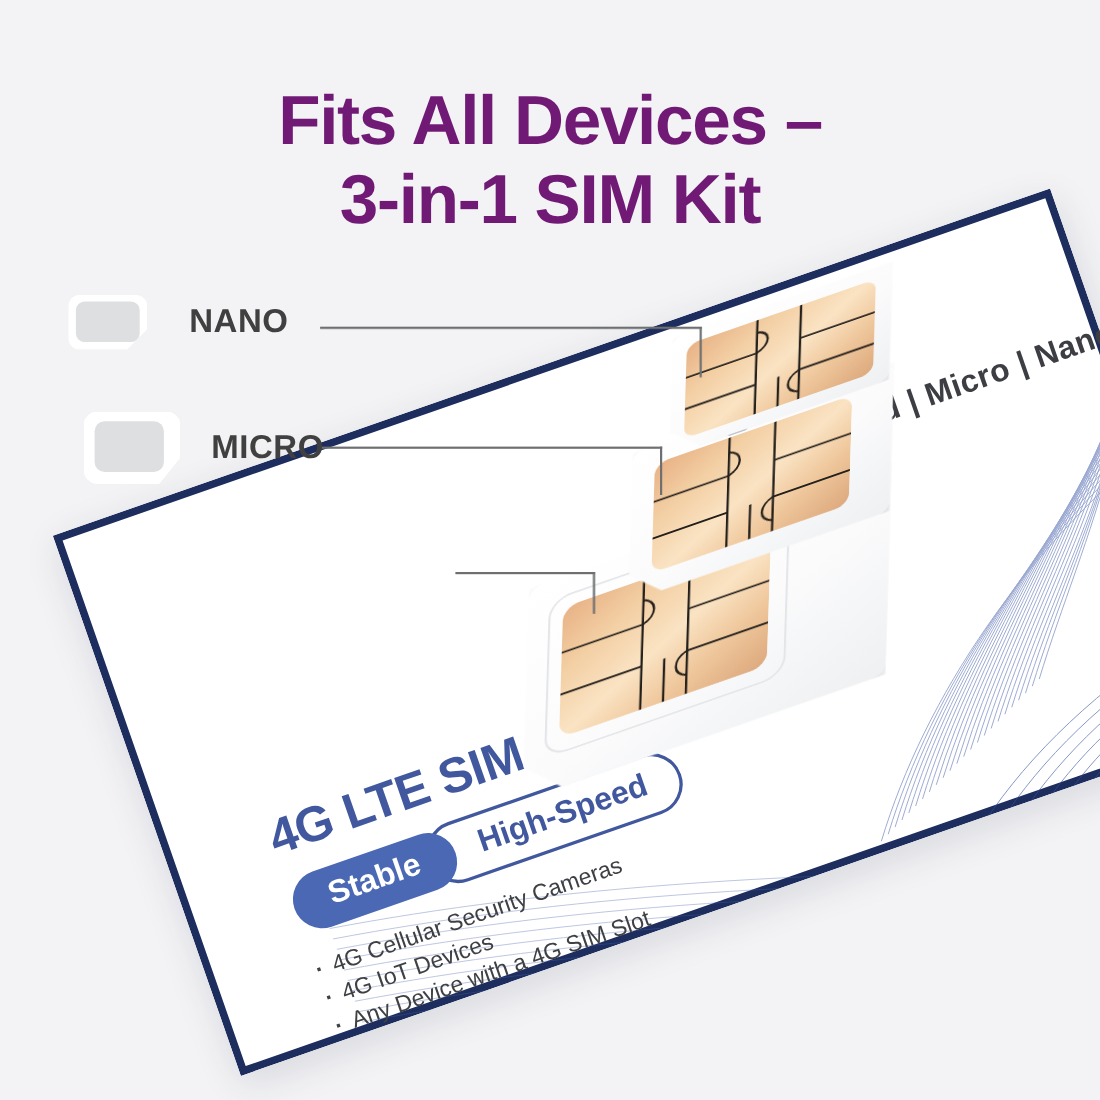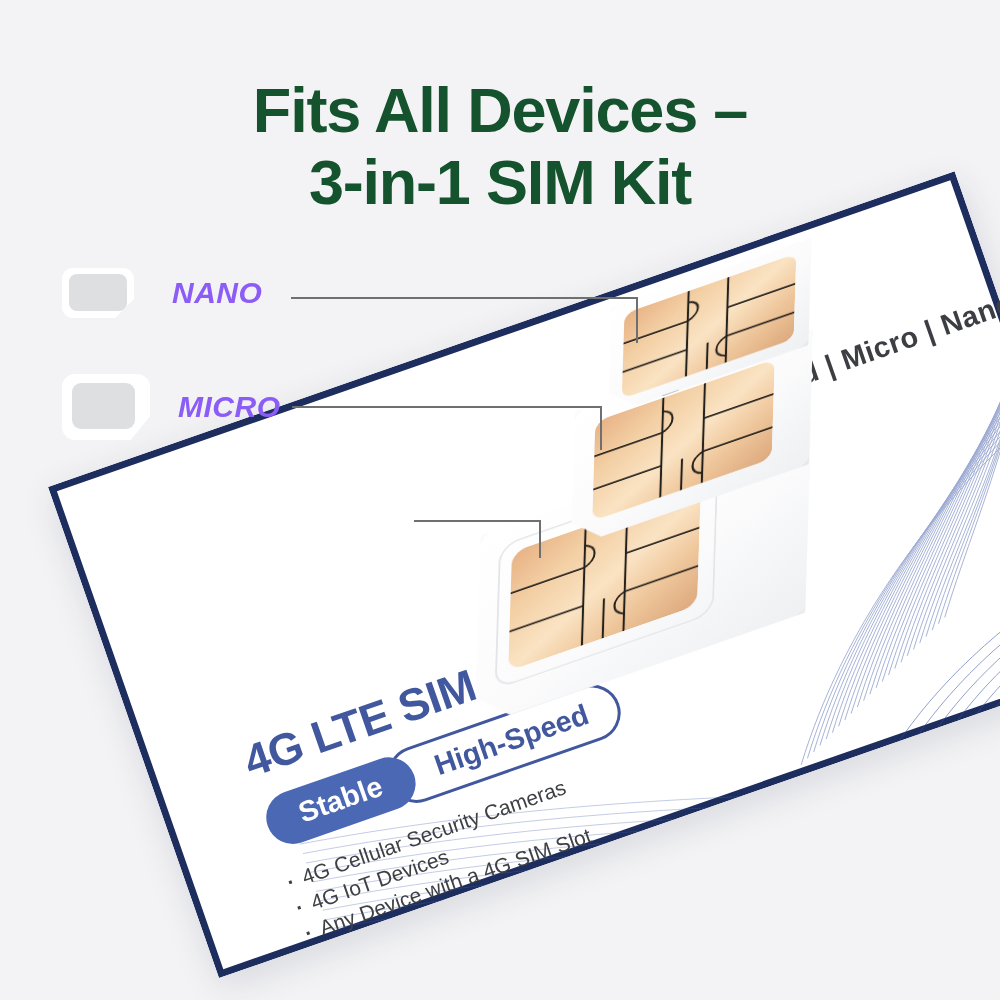--- a/index.html
+++ b/index.html
@@ -22,32 +22,32 @@
     position: absolute;
     top: 74px;
     left: 0;
     width: 1000px;
     text-align: center;
     font-family: "Liberation Sans", sans-serif;
     font-weight: bold;
     font-size: 63px;
     line-height: 72px;
     letter-spacing: -1.2px;
-    color: #14532d;
+    color: #701a75;
     white-space: pre-line;
   }
 
   
   .legend-row {
     position: absolute;
     display: flex;
     align-items: center;
   }
   #legend-nano     { left: 62px; top: 268px; }
-  #legend-micro    { left: 62px; top: 374px; }
+  #legend-micro    { left: 76px; top: 374px; }
   #legend-standard { left: 62px; top: 482px; }
 
   .sim-icon {
     position: relative;
     background: #ffffff;
     flex: none;
   }
   .sim-icon .inner {
     position: absolute;
     background: #dedfe1;
@@ -73,25 +73,24 @@
   
   #icon-standard {
     width: 108px; height: 84px;
     border-radius: 15px;
     clip-path: polygon(0 0, 100% 0, 100% 66%, 80% 100%, 0 100%);
   }
   #icon-standard .inner { left: 14px; top: 12px; width: 63px; height: 50px; border-radius: 10px; }
 
   .legend-label {
     font-family: "Liberation Sans", sans-serif;
-    font-style: italic;
     font-weight: bold;
     font-size: 30px;
     letter-spacing: 0.5px;
-    color: #8b5cf6;
+    color: #404040;
     white-space: nowrap;
   }
   #legend-nano .legend-label     { margin-left: 38px; font-size: 30px; }
   #legend-micro .legend-label    { margin-left: 28px; font-size: 30px; }
   #legend-standard .legend-label { margin-left: 26px; font-size: 30px; }
 
   
   .leader {
     position: absolute;
     border-top: 2.5px solid #6d6f71;

